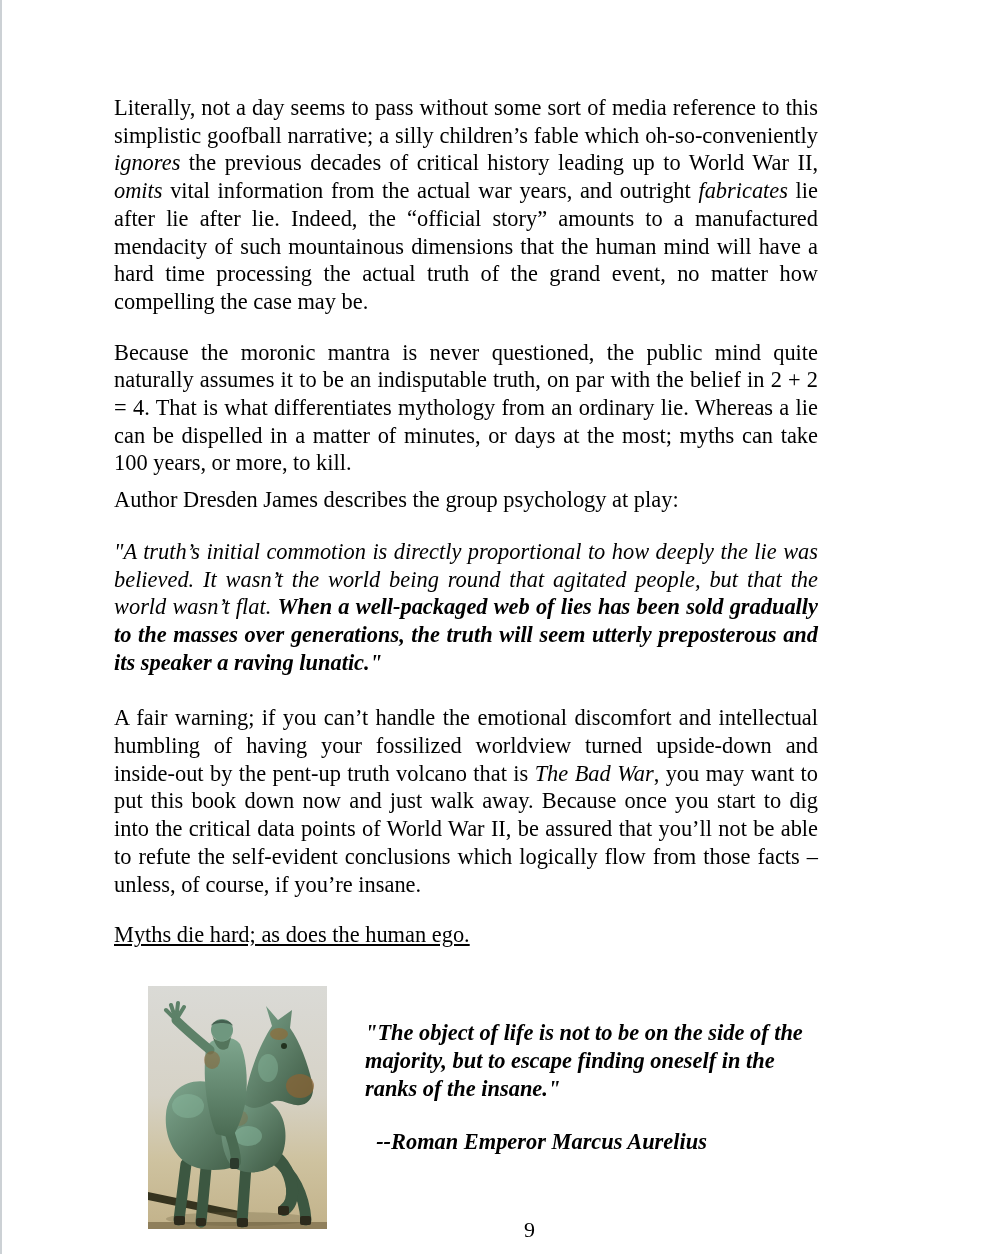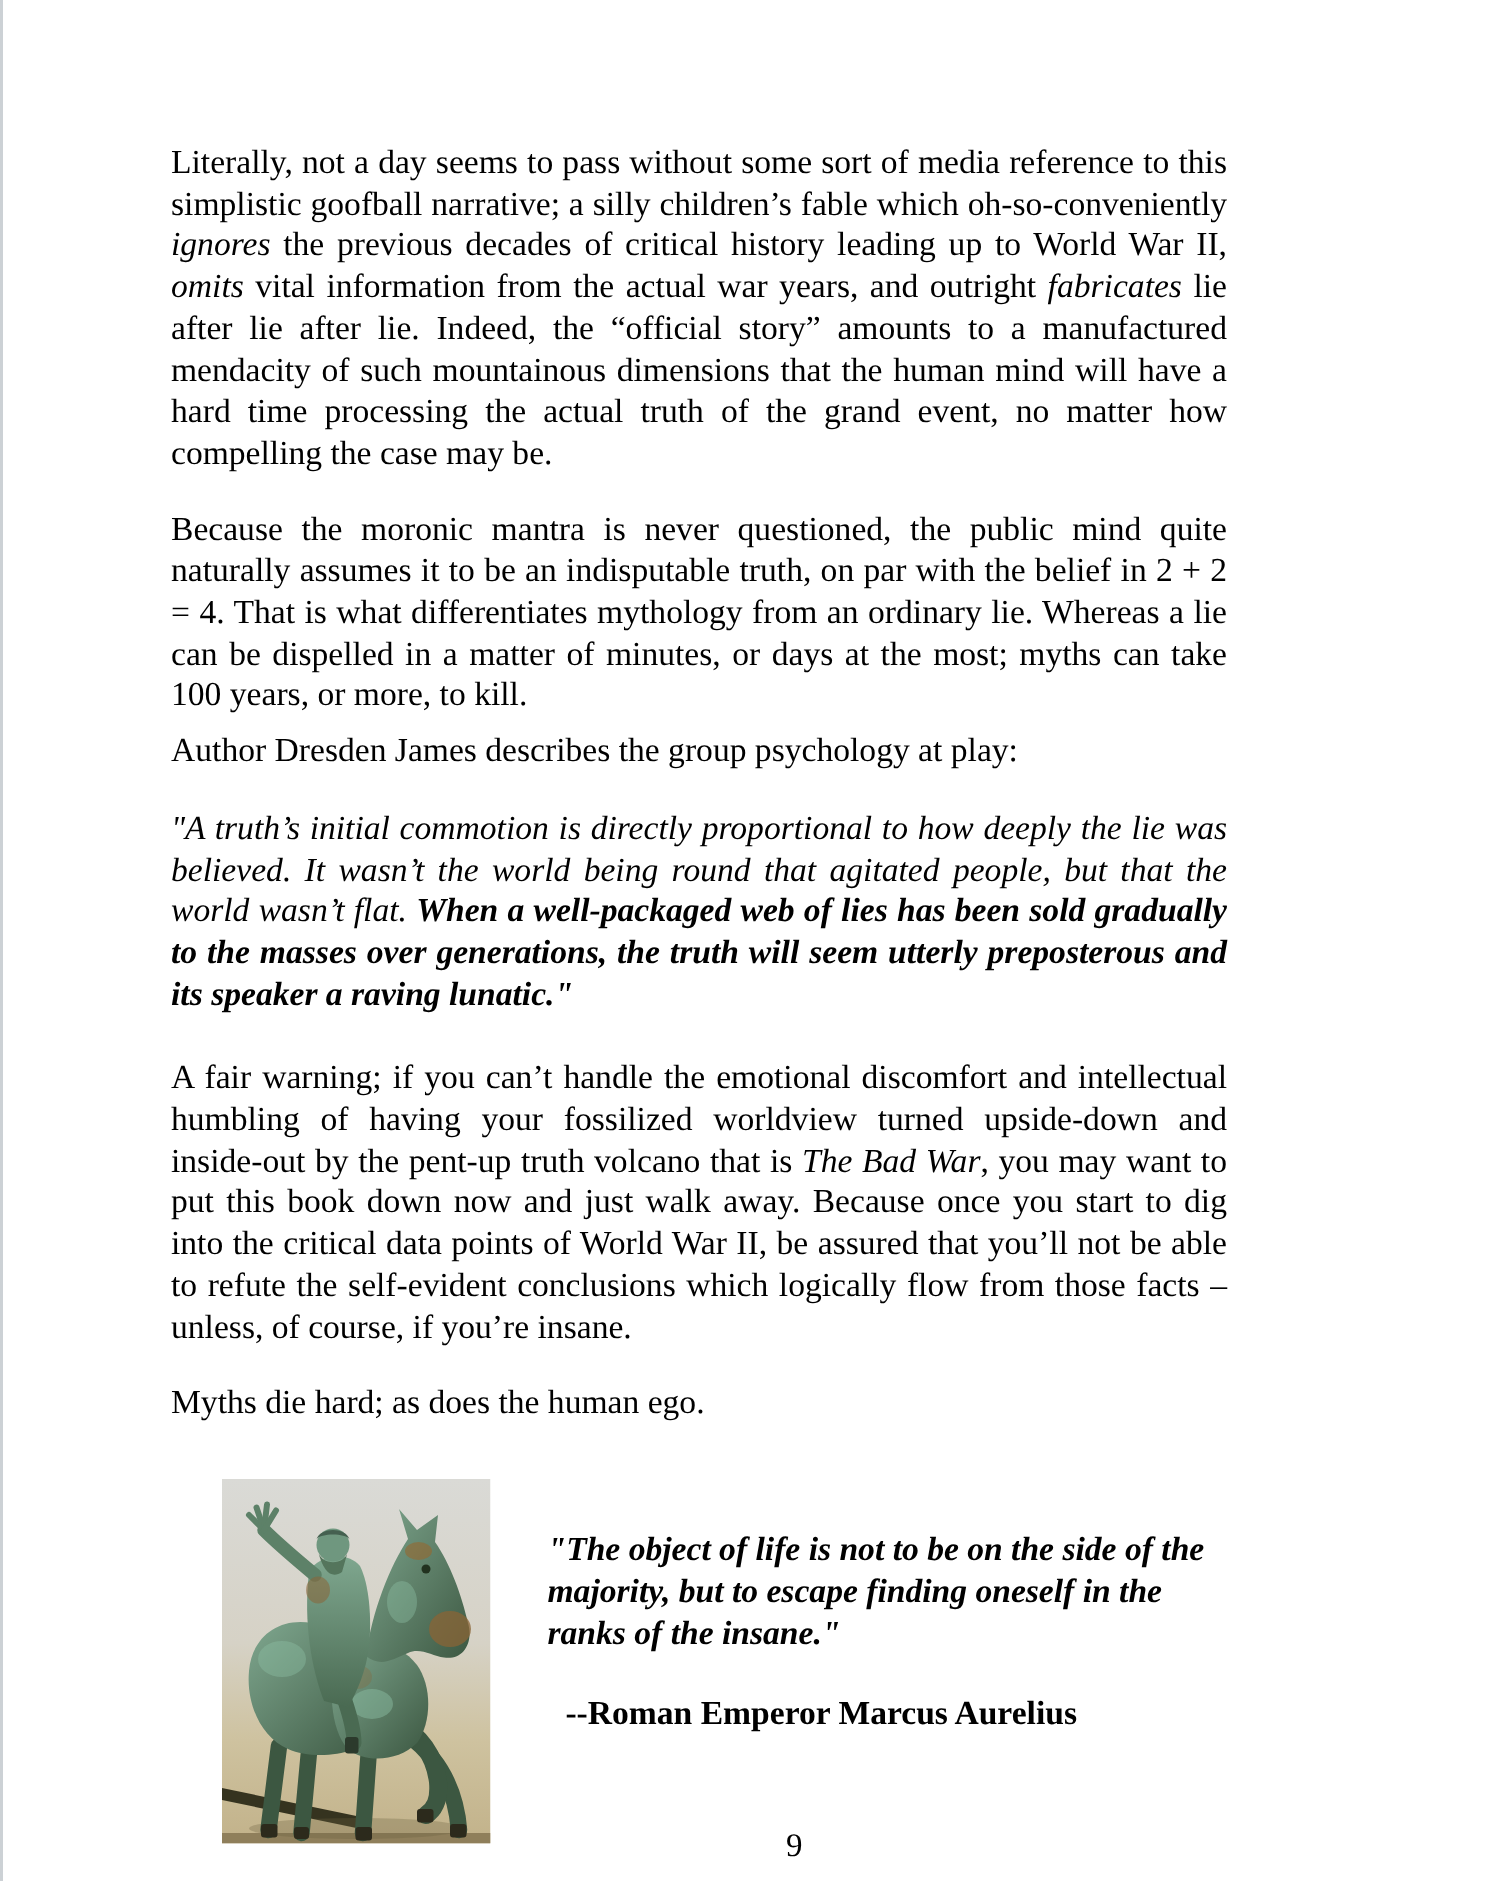--- a/index.html
+++ b/index.html
@@ -33,21 +33,21 @@
   .body-par{
     font-size:22.4px;
     line-height:27.7px;
     text-align:justify;
   }
   .p1{margin-bottom:23px;}
   .p2{margin-bottom:9px;}
   .p3{margin-bottom:24px;}
   .dresden{margin-bottom:28px; font-style:italic;}
   .p5{margin-bottom:23px;}
-  .p6{margin-bottom:2px;}
+  .p6{margin-bottom:2px;text-decoration:underline;}
   .seg-i{font-style:italic;}
   .seg-b{font-weight:bold;}
   .statue-row{
     display:flex;
     align-items:flex-start;
     margin-top:37px;
   }
   .statue-img{
     width:179px;
     height:243px;
@@ -64,21 +64,22 @@
     font-size:22.4px;
     line-height:28px;
     font-weight:bold;
     font-style:italic;
   }
   .aurelius-attr{
     margin-top:25px;
     font-size:22.4px;
     line-height:28px;
     font-weight:bold;
-    text-align:right;
+    font-style:italic;
+    text-align:center;
     padding-right:100px;
   }
   .page-number{
     position:absolute;
     left:112px;
     top:1216px;
     width:831px;
     text-align:center;
     font-size:22px;
     line-height:27px;

